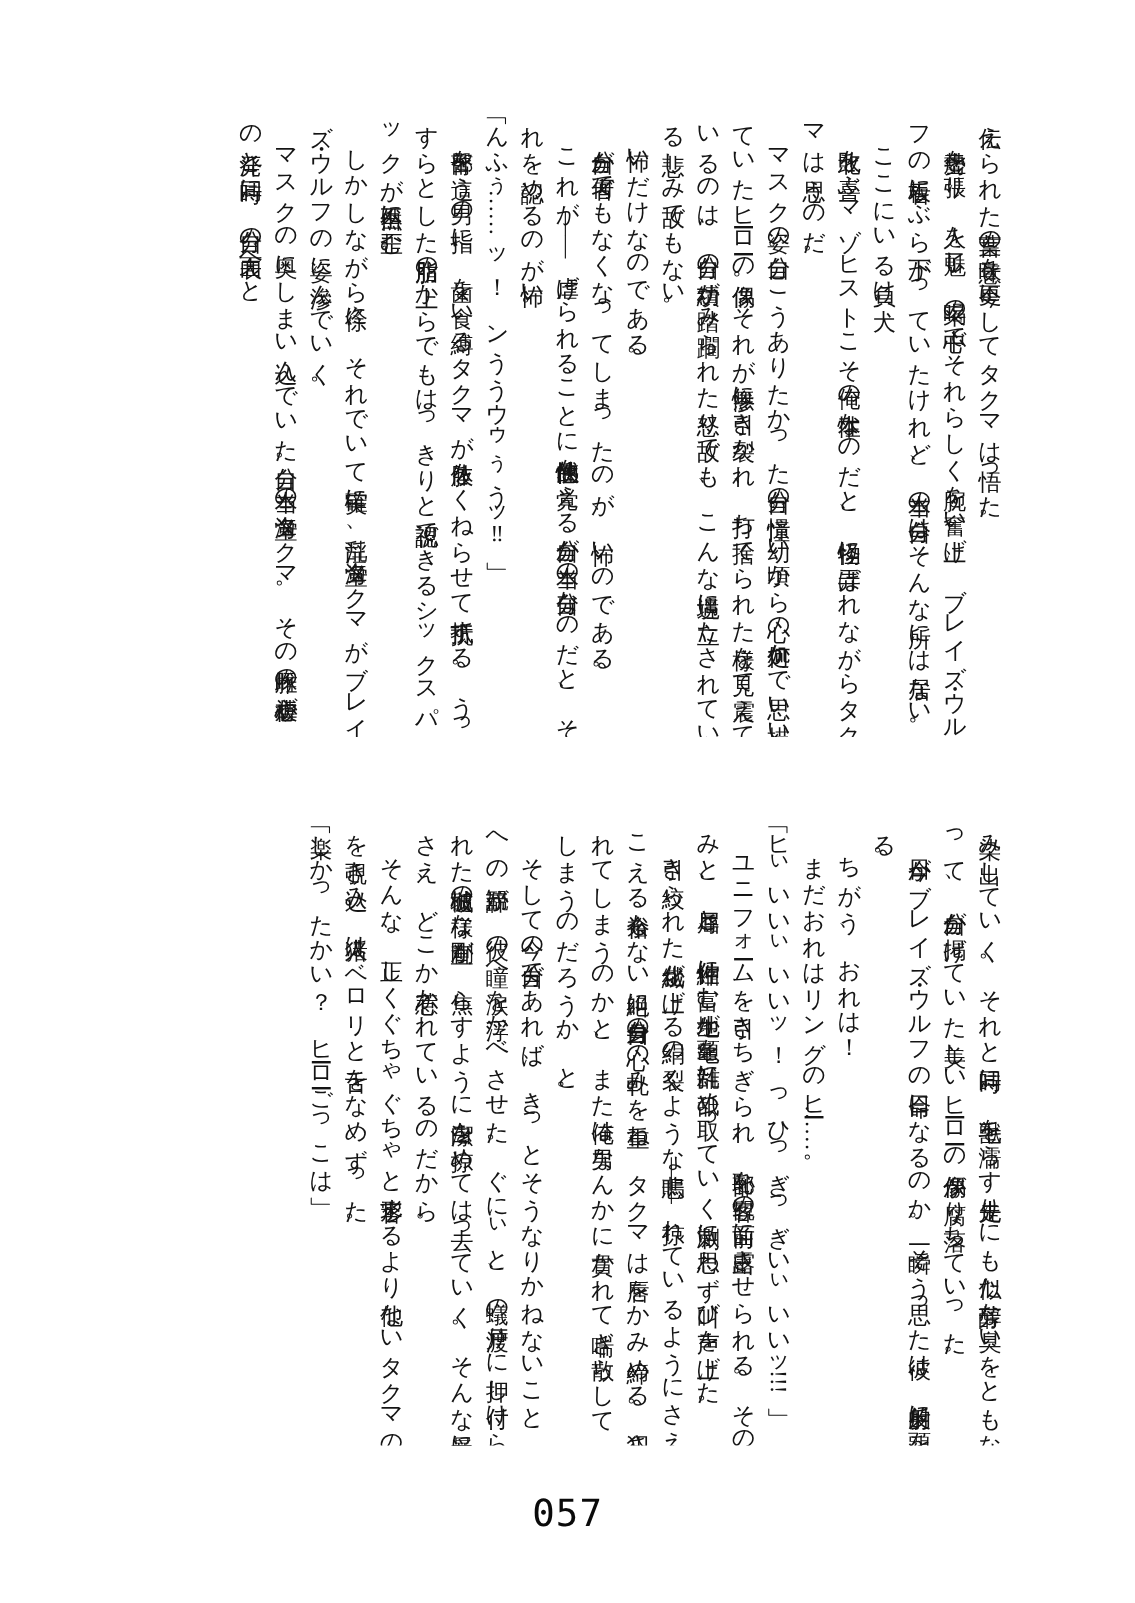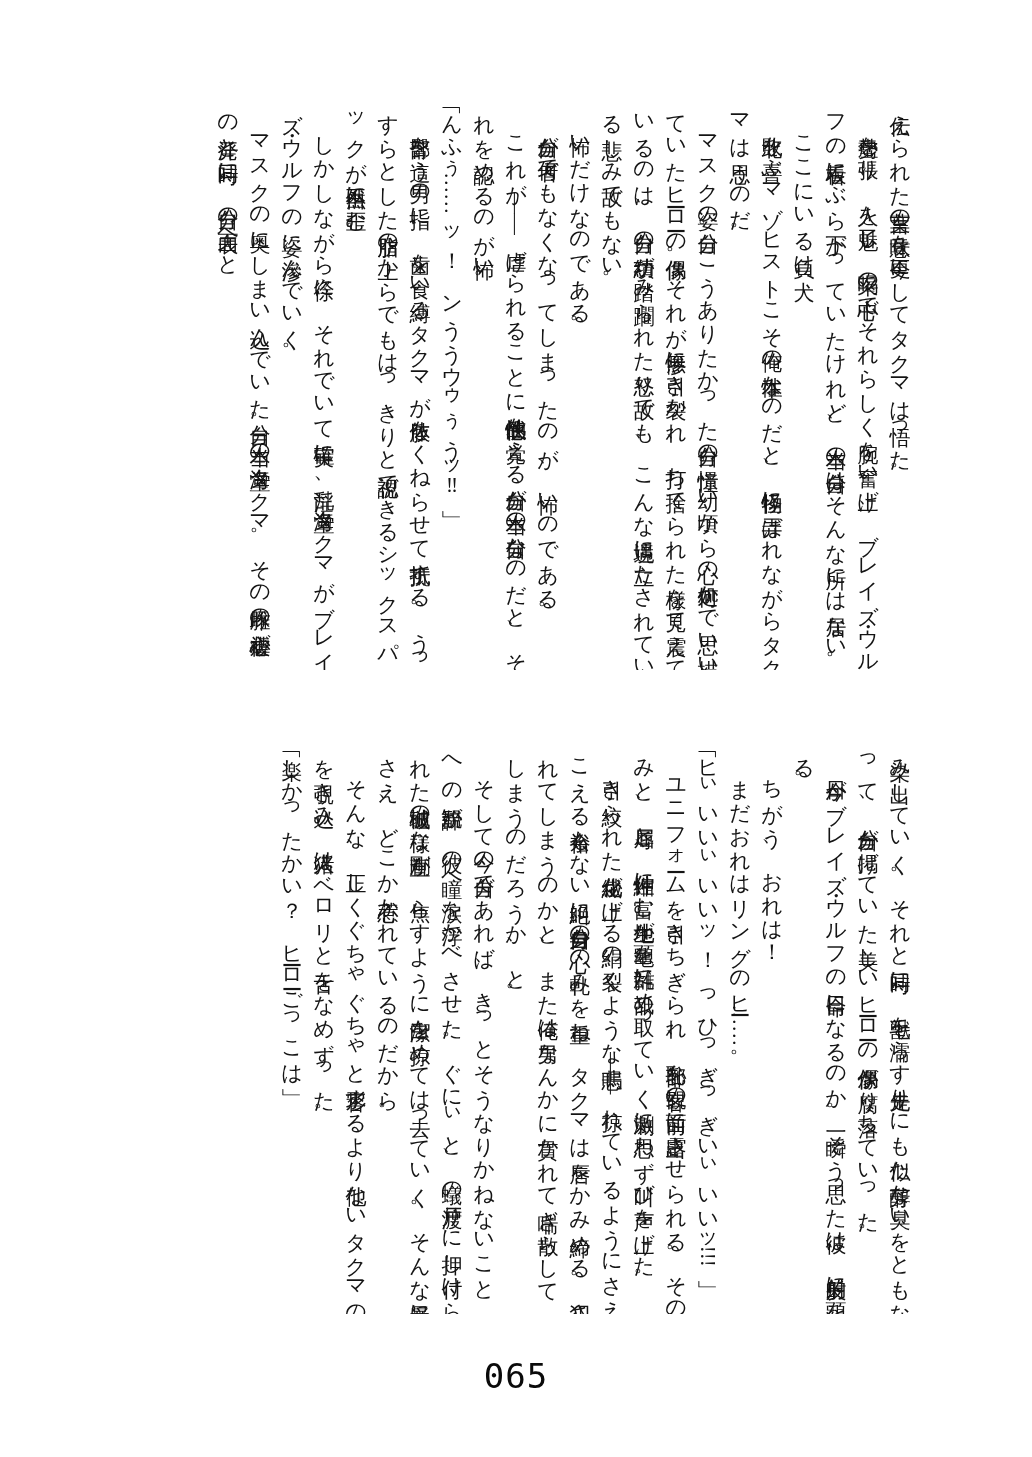--- a/index.html
+++ b/index.html
@@ -76,15 +76,15 @@
     <p>　ちがう、おれは！</p>
     <p>　まだおれはリングのヒー……。</p>
     <p>「ヒぃいいぃいいッ！　っひっぎっぎいぃいいッ!!!」</p>
     <p>　ユニフォームを引きちぎられ、恥部を観客の面前に露出させられる。その痛みと、屈辱と、伸縮性に富む生地が亀頭を乱雑に舐め取っていく刺激に思わず叫び声を上げた。</p>
     <p>　引き絞られた化繊が上げる絹の裂くような悲鳴――掠れているようにさえ聞こえる余裕もない絶叫に自分自身の心の軋みを重ね、タクマは唇をかみ締める。犯されてしまうのかと、また俺は男なんかに貫かれて喘ぎ散らしてしまうのだろうか、と。</p>
     <p>　そして今の自分であれば、きっとそうなりかねないことへの諦観が、彼の瞳へ涙を浮かべさせた。ぐにぃと、蟻の戸渡りに押し付けられた破城槌の様な剛直が、焦らすように潔白を掠めては去っていく。そんな暴挙にさえ、どこか心惹かれているのだから。</p>
     <p>　そんな、正しくぐちゃぐちゃと形容するより他ないタクマの顔を覗き込み、猪人はベロリと舌をなめずった。</p>
     <p>「楽しかったかい？　ヒーローごっこは」</p>
   </main>
 
-  <footer class="page-number">065</footer>
+  <footer class="page-number">057</footer>
 
 </div>
 
 </body></html>

